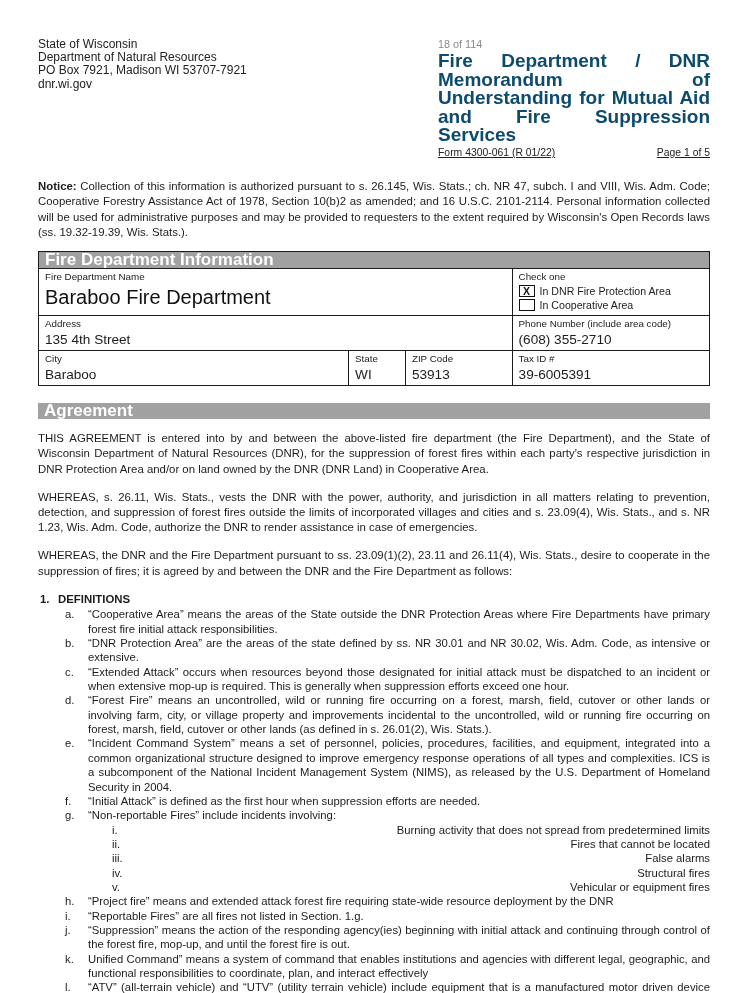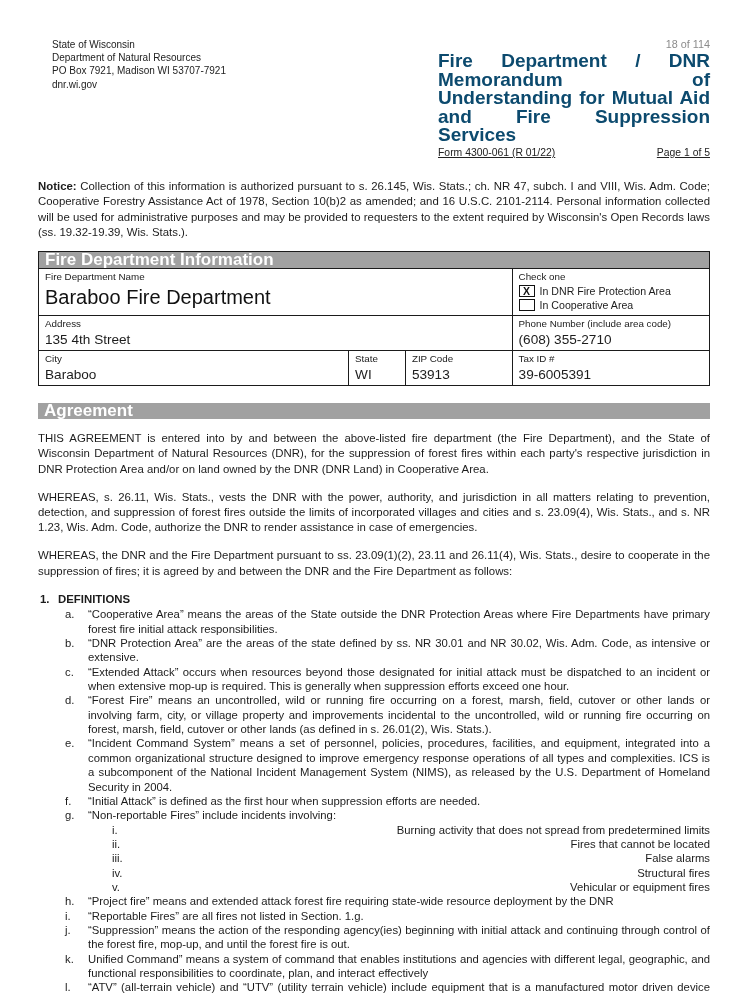--- a/index.html
+++ b/index.html
@@ -9,23 +9,23 @@
     width:747px; height:993px;
     margin:0 auto;
     background:#ffffff;
     font-family:"Liberation Sans", sans-serif;
     color:#1c1c1c;
     padding:38px 37px 0 38px;
     overflow:hidden;
   }
   
   .header { display:flex; justify-content:space-between; }
-  .sender { font-size:10px; line-height:13.2px; color:#222;margin-left:14px; }
+  .sender { font-size:12px; line-height:13.2px; color:#222; }
   .masthead { width:272px; }
-  .page-counter { text-align:right; font-size:10.8px; color:#8b8b8b; margin-bottom:2px; }
+  .page-counter { text-align:left; font-size:10.8px; color:#8b8b8b; margin-bottom:2px; }
   .doc-title { font-size:19px; font-weight:bold; line-height:18.6px; text-align:justify; color:#0c4a6e; }
   .form-line { display:flex; justify-content:space-between; font-size:10.4px; margin-top:2px; color:#222;text-decoration:underline; }
   
   .notice { margin-top:21px; font-size:11.4px; line-height:15.3px; text-align:justify; }
   .notice .bold { font-weight:bold; }
   
   .fd-table { margin-top:11px; border:1px solid #1b1b1b; }
   .section-bar {
     background:#a1a1a1; color:#ffffff;
     font-weight:bold; font-size:17px;

